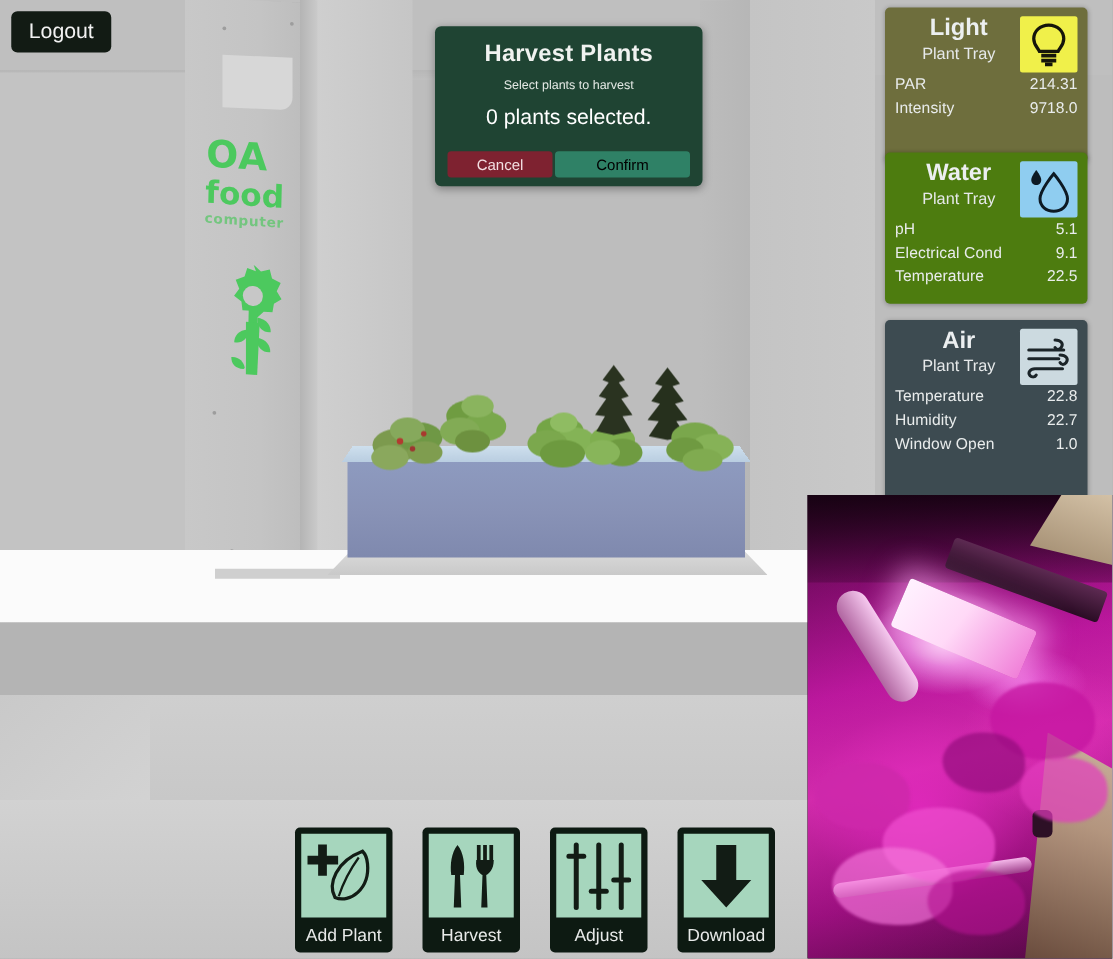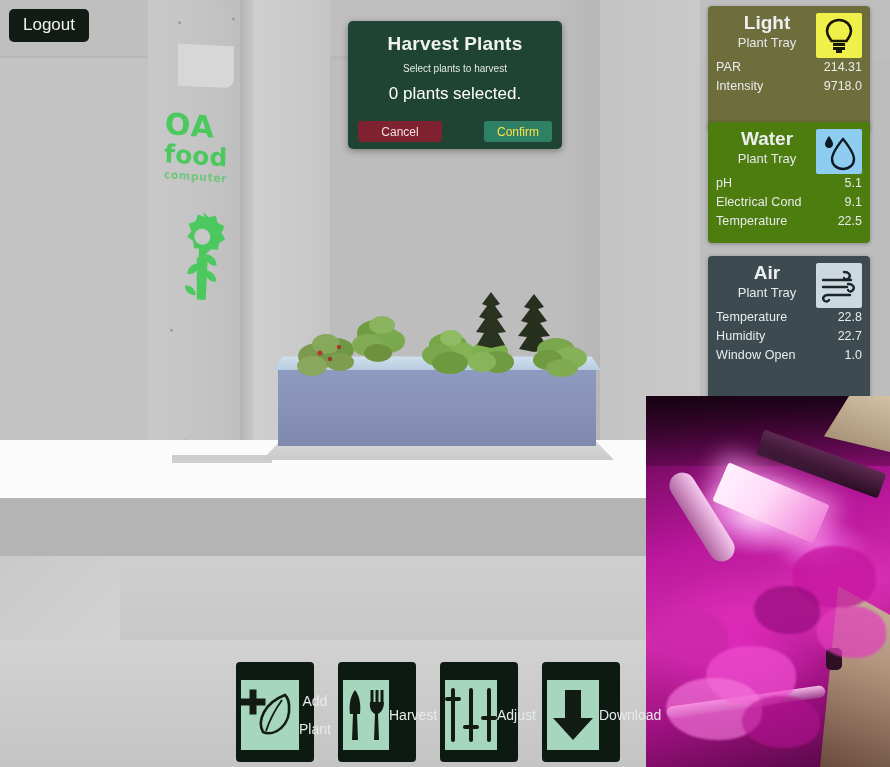--- a/index.html
+++ b/index.html
@@ -179,23 +179,23 @@
     display: flex; justify-content: space-between;
   }
   .btn-cancel {
     width: 84px; height: 21px;
     background: #7e2230;
     color: #f3dfe2; font-size: 12px;
     border: none; border-radius: 3px; cursor: pointer;
     font-family: "Liberation Sans", sans-serif;
   }
   .btn-confirm {
-    width: 68px; height: 21px;
+    width: 108px; height: 21px;
     background: #2f8166;
-    color: #fde047; font-size: 12px;
+    color: #000000; font-size: 12px;
     border: none; border-radius: 3px; cursor: pointer;
     font-family: "Liberation Sans", sans-serif;
   }
 
   
   .sensor-card {
     position: absolute;
     width: 162px;
     border-radius: 4px;
     padding: 6px 8px 7px;
@@ -297,21 +297,21 @@
   .toolbar {
     position: absolute; left: 236px; top: 662px;
     display: flex; gap: 24px;
   }
   .tool-btn {
     width: 78px; height: 100px;
     background: #0d1a12;
     border: none; border-radius: 4px;
     padding: 5px 5px 0;
     cursor: pointer;
-    display: flex; flex-direction: row; align-items: center;
+    display: flex; flex-direction: column; align-items: center;
     font-family: "Liberation Sans", sans-serif;
   }
   .tool-icon {
     width: 68px; height: 70px;
     background: #a6d6bd;
     display: flex; align-items: center; justify-content: center;
   }
   .tool-label {
     color: #e8eae9; font-size: 14px; line-height: 28px;
   }

